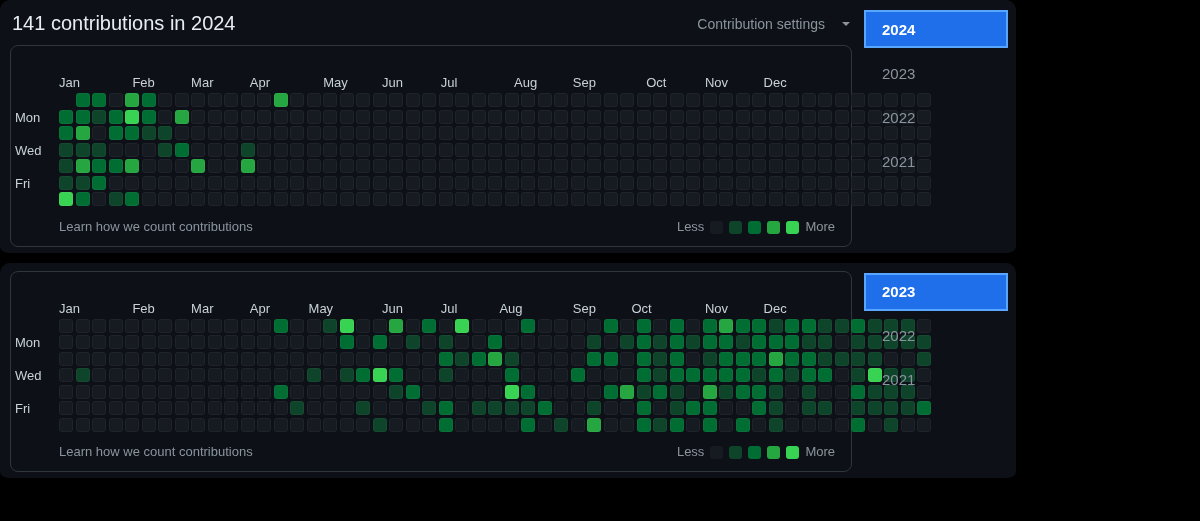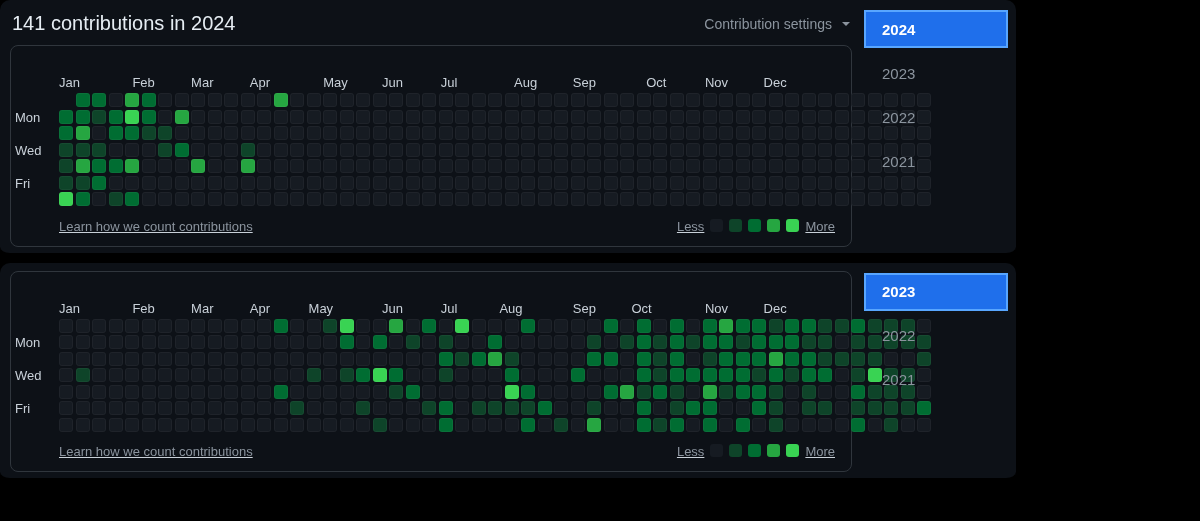--- a/index.html
+++ b/index.html
@@ -17,39 +17,39 @@
     --year-sel-border:#58a6ff;
   }
   html,body{margin:0;padding:0;background:#000;font-family:-apple-system,BlinkMacSystemFont,"Segoe UI",Helvetica,Arial,sans-serif;color:var(--text);}
   .page{width:1016px;background:#000;}
   .section{display:flex;gap:14px;padding:8px 10px 6px 10px;border-bottom:4px solid #000;background:var(--bg);border-radius:10px;}
   .section + .section{margin-top:6px;}
   .main{flex:1;min-width:0;}
   .side{width:140px;padding-top:4px;}
   .header-row{display:flex;align-items:center;justify-content:space-between;padding:4px 2px 10px 2px;}
   .title{font-size:20px;font-weight:400;color:#e6edf3;}
-  .settings{font-size:14px;color:var(--text-muted);display:flex;align-items:center;gap:10px;cursor:pointer;}
+  .settings{font-size:14px;color:var(--text-muted);display:flex;align-items:center;gap:17px;cursor:pointer;}
   .caret-down{width:0;height:0;border-left:4px solid transparent;border-right:4px solid transparent;border-top:4px solid var(--text-muted);}
   .panel{border:1px solid var(--panel-border);border-radius:8px;padding:10px 14px 10px 4px;}
   .months-row{display:flex;margin-left:44px;height:18px;font-size:13px;color:var(--text);margin-top:19px;}
   .months-row span{display:block;}
   .body-row{display:flex;}
   .day-col{width:44px;flex:0 0 44px;display:flex;flex-direction:column;font-size:13px;color:var(--text);}
   .day-col div{height:16.5px;line-height:16.5px;}
   .grid{display:flex;gap:2.5px;}
   .week{display:flex;flex-direction:column;gap:2.5px;}
   .cell{width:14px;height:14px;border-radius:3px;background:var(--cell-empty);box-shadow:inset 0 0 0 1px rgba(255,255,255,0.04);}
   .cell.lv1{background:var(--cell-1);}
   .cell.lv2{background:var(--cell-2);}
   .cell.lv3{background:var(--cell-3);}
   .cell.lv4{background:var(--cell-4);}
   .cell.blank{background:transparent;box-shadow:none;}
-  .footer-row{display:flex;justify-content:space-between;align-items:center;margin:10px 2px 2px 44px;font-size:13px;text-decoration:underline;}
+  .footer-row{display:flex;justify-content:space-between;align-items:center;margin:10px 2px 2px 44px;font-size:13px;}
   .learn{color:var(--text-muted);cursor:pointer;}
-  .legend{display:flex;align-items:flex-start;gap:6px;color:var(--text-muted);}
+  .legend{display:flex;align-items:flex-end;gap:6px;color:var(--text-muted);}
   .legend .sw{width:13px;height:13px;border-radius:3px;}
   .year-list{display:flex;flex-direction:column;gap:10px;}
   .year-btn{height:34px;border-radius:0;display:flex;align-items:center;padding:0 16px;font-size:15px;color:var(--text-muted);cursor:pointer;}
   .year-btn.selected{background:var(--year-sel-bg);color:#fff;box-shadow:0 0 0 2px var(--year-sel-border);font-weight:600;}
 </style>
 </head>
 <body>
 <div class="page">
 
 <div id="root">

